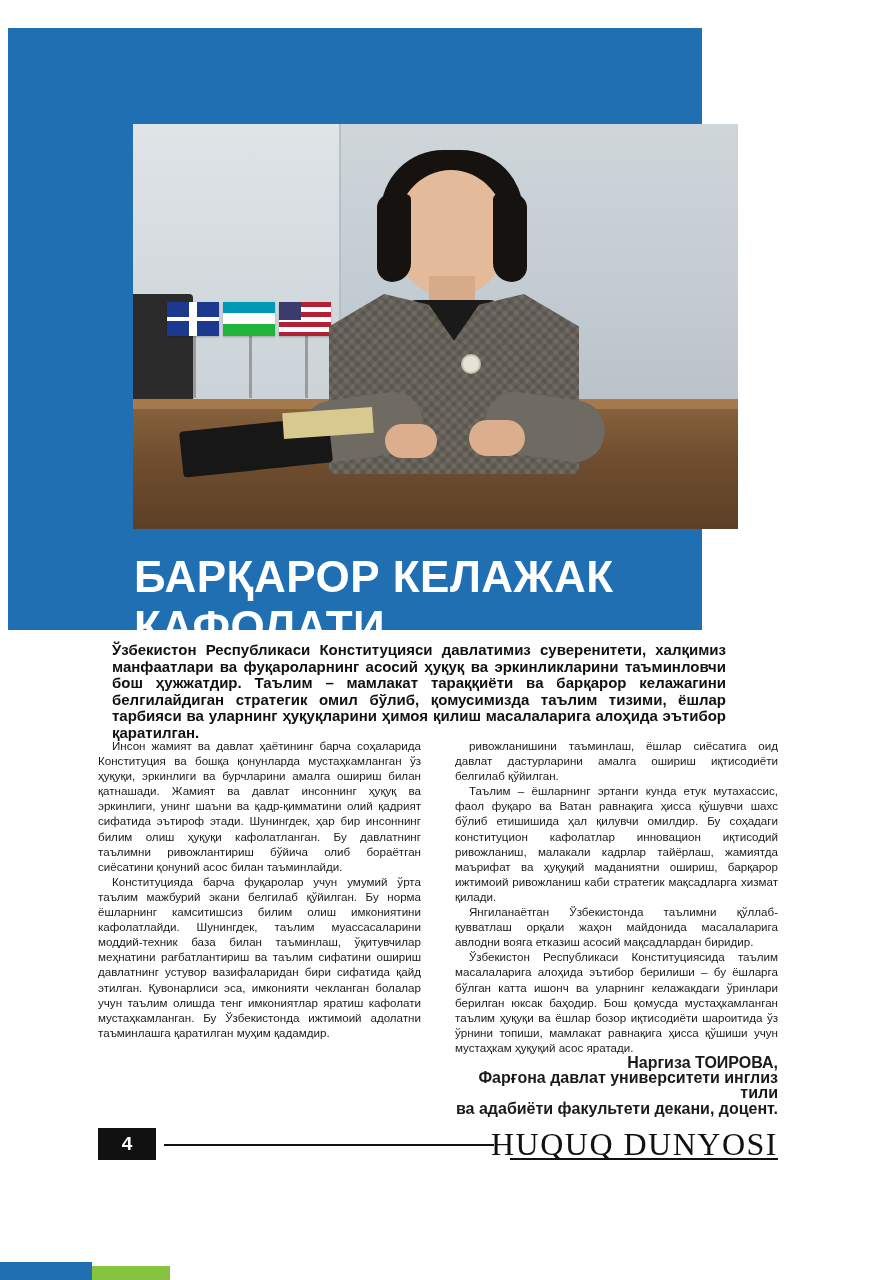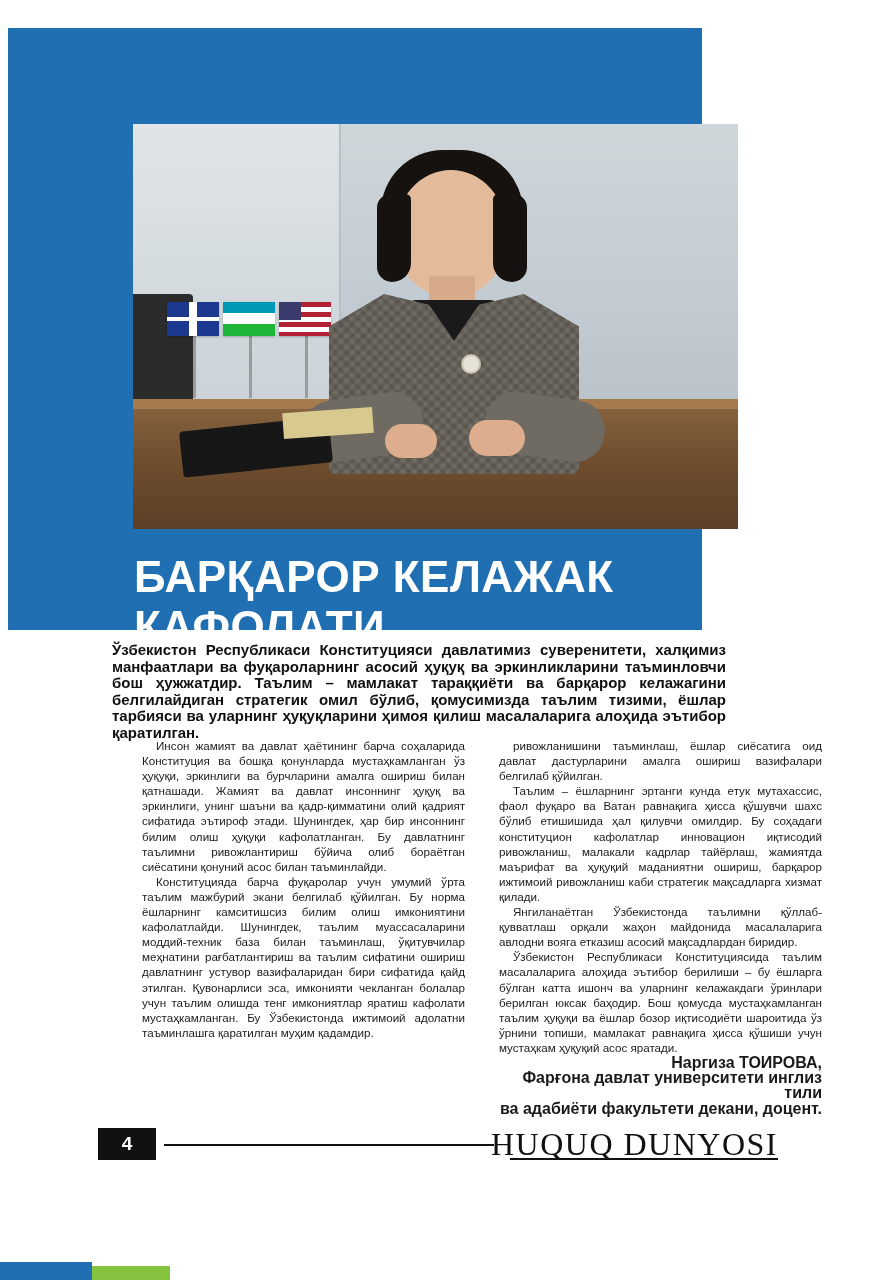--- a/index.html
+++ b/index.html
@@ -127,21 +127,20 @@
     text-align: justify;
   }
   
   .columns {
     position: absolute;
     left: 98px;
     top: 738px;
     width: 680px;
     display: flex;
     gap: 34px;
-    margin-left: 44px;
   }
   .col {
     width: 323px;
     font-size: 11.6px;
     line-height: 15.1px;
     color: #1a1a1a;
     text-align: justify;
   }
   .col p { margin: 0 0 0 0; text-indent: 14px; }
   .signature {
@@ -246,21 +245,21 @@
   </div>
 
   <div class="lead">Ўзбекистон Республикаси Конституцияси давлатимиз суверенитети, халқимиз манфаатлари ва фуқароларнинг асосий ҳуқуқ  ва эркинликларини таъминловчи бош ҳужжатдир. Таълим – мамлакат тараққиёти ва барқарор келажагини белгилайдиган стратегик омил бўлиб, қомусимизда таълим тизими, ёшлар тарбияси ва уларнинг ҳуқуқларини ҳимоя қилиш масалаларига алоҳида эътибор қаратилган.</div>
 
   <div class="columns">
     <div class="col">
       <p>Инсон жамият ва давлат ҳаётининг барча соҳаларида Конституция ва бошқа қонунларда мустаҳкамланган ўз ҳуқуқи, эркинлиги ва бурчларини амалга ошириш билан қатнашади. Жамият ва давлат инсоннинг ҳуқуқ ва эркинлиги, унинг шаъни ва қадр-қимматини олий қадрият сифатида эътироф этади. Шунингдек, ҳар бир инсоннинг билим олиш ҳуқуқи кафолатланган. Бу давлатнинг таълимни ривожлантириш бўйича олиб бораётган сиёсатини қонуний асос билан таъминлайди.</p>
       <p>Конституцияда барча фуқаролар учун умумий ўрта таълим мажбурий экани белгилаб қўйилган. Бу норма ёшларнинг камситишсиз билим олиш имкониятини кафолатлайди. Шунингдек, таълим муассасаларини моддий-техник база билан таъминлаш, ўқитувчилар меҳнатини рағбатлантириш ва таълим сифатини ошириш давлатнинг устувор вазифаларидан бири сифатида қайд этилган. Қувонарлиси эса, имконияти чекланган болалар учун таълим олишда тенг имкониятлар яратиш кафолати мустаҳкамланган. Бу Ўзбекистонда ижтимоий адолатни таъминлашга қаратилган муҳим қадамдир.</p>
     </div>
     <div class="col">
-      <p>ривожланишини таъминлаш, ёшлар сиёсатига оид давлат дастурларини амалга ошириш вазифалари белгилаб қўйилган.</p>
+      <p>ривожланишини таъминлаш, ёшлар сиёсатига оид давлат дастурларини амалга ошириш иқтисодиёти белгилаб қўйилган.</p>
       <p>Таълим – ёшларнинг эртанги кунда етук мутахассис, фаол фуқаро ва Ватан равнақига ҳисса қўшувчи шахс бўлиб етишишида ҳал қилувчи омилдир. Бу соҳадаги конституцион кафолатлар инновацион иқтисодий ривожланиш, малакали кадрлар тайёрлаш, жамиятда маърифат ва ҳуқуқий маданиятни ошириш, барқарор ижтимоий ривожланиш каби стратегик мақсадларга хизмат қилади.</p>
       <p>Янгиланаётган Ўзбекистонда таълимни қўллаб-қувватлаш орқали жаҳон майдонида масалаларига авлодни вояга етказиш асосий мақсадлардан биридир.</p>
       <p>Ўзбекистон Республикаси Конституциясида таълим масалаларига алоҳида эътибор берилиши – бу ёшларга бўлган катта ишонч ва уларнинг келажакдаги ўринлари берилган юксак баҳодир. Бош қомусда мустаҳкамланган таълим ҳуқуқи ва ёшлар бозор иқтисодиёти шароитида ўз ўрнини топиши, мамлакат равнақига ҳисса қўшиши учун мустаҳкам ҳуқуқий асос яратади.</p>
       <p class="signature">Наргиза ТОИРОВА,<br>Фарғона давлат университети инглиз тили<br>ва адабиёти факультети декани, доцент.</p>
     </div>
   </div>
 
   <div class="footer">
     <div class="page-num">4</div>
     <div class="footer-rule"></div>

